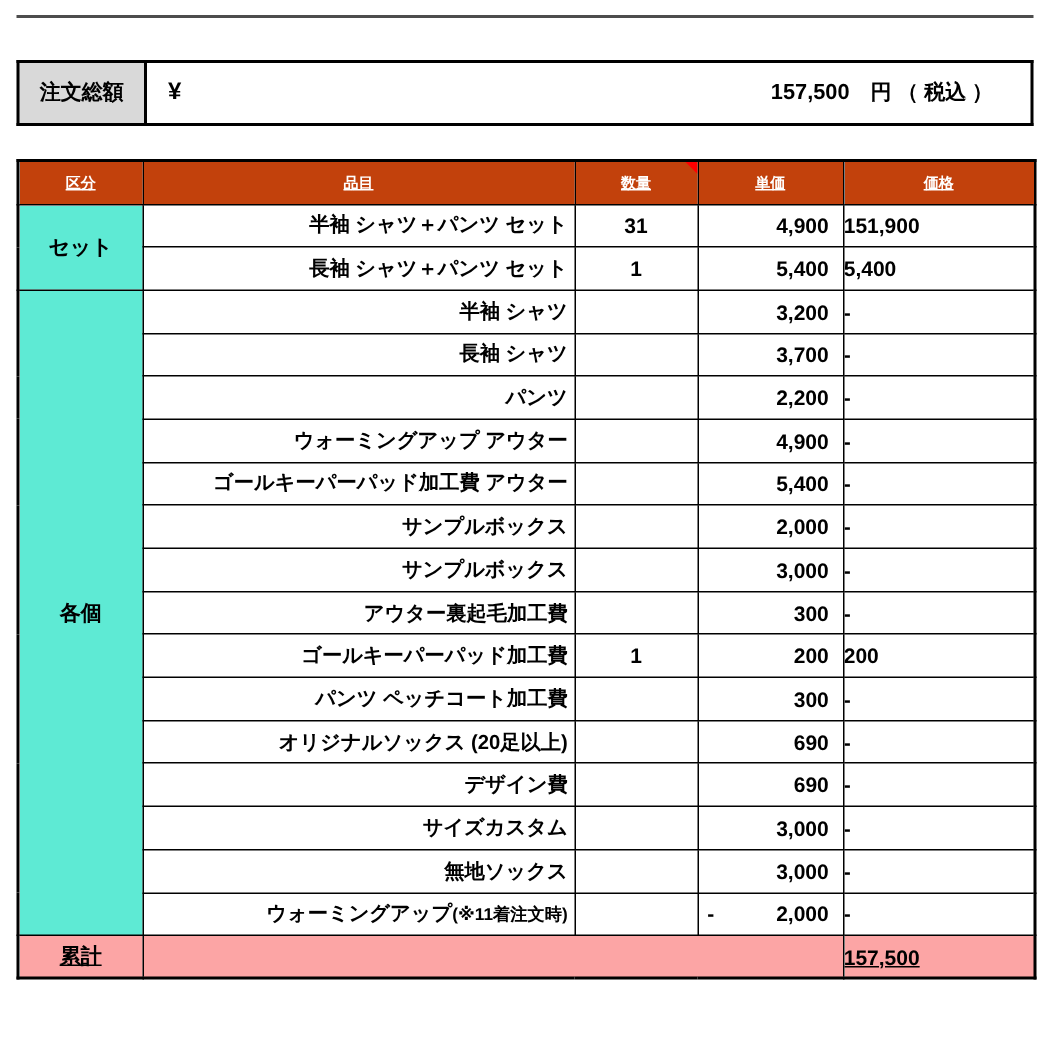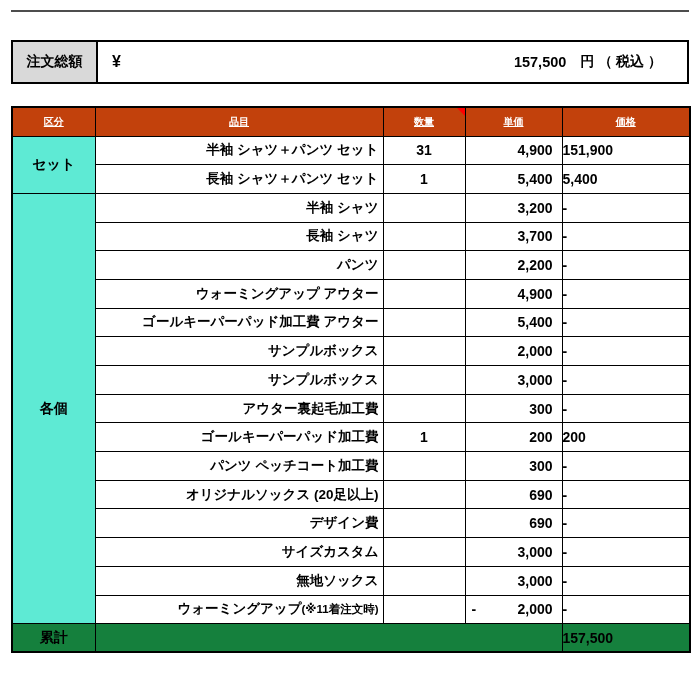--- a/index.html
+++ b/index.html
@@ -37,21 +37,21 @@
     font-size: 10px; text-align: center; position: relative; text-decoration: underline;
   }
   .cat-cell { background: #5eead4; text-align: center; font-size: 14px; vertical-align: middle; }
   .item-cell { text-align: right; padding: 0 4px 0 6px; font-size: 13.5px; white-space: nowrap; }
   .note { font-size: 11.5px; }
   .qty-cell { text-align: center; font-size: 14px; margin-top: 28px; }
   .unit-cell { text-align: right; padding-right: 9px; font-size: 14px; }
   .unit-wrap { display: flex; justify-content: space-between; align-items: center; padding-left: 6px; }
   .price-cell { text-align: left; padding-right: 9px; font-size: 14px; }
   .total-row { height: 28px; }
-  .total-row td { background: #15803d; }
+  .total-row td { background: #fca5a5; text-decoration: underline; }
   .t-label { text-align: center; font-size: 14px; }
 
   .comment-marker {
     position: absolute; top: 0; right: 0; width: 0; height: 0;
     border-top: 8px solid #ff0000; border-left: 8px solid transparent;
   }
 </style>
 </head>
 <body>
 

